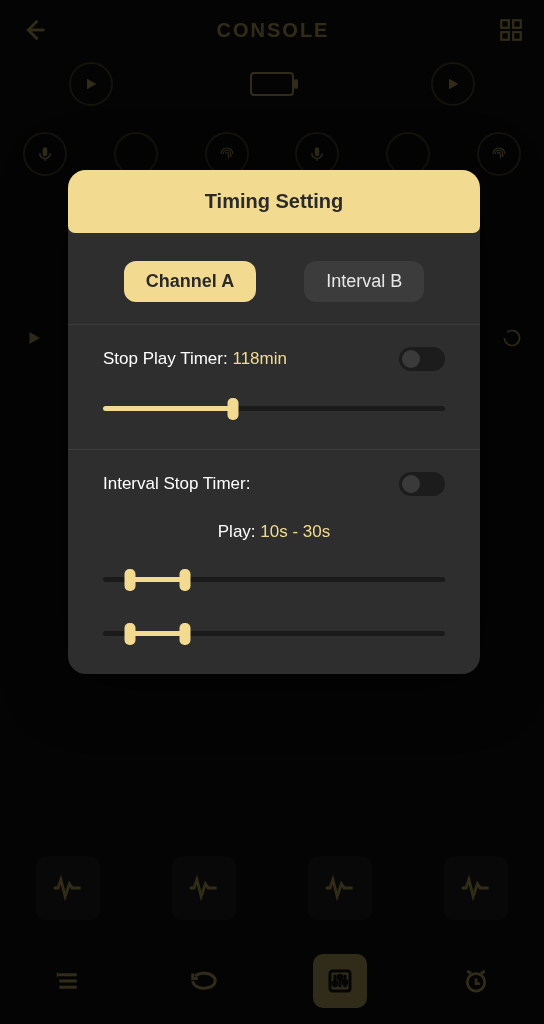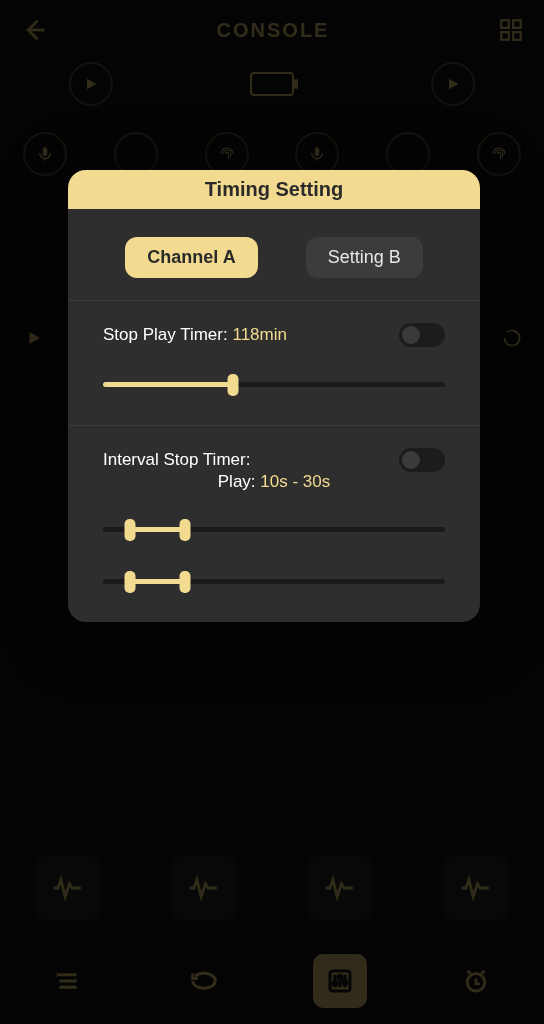--- a/index.html
+++ b/index.html
@@ -22,37 +22,37 @@
   .wave-row { position:absolute; bottom: 104px; left:0; right:0; display:flex; justify-content:space-around; }
   .wave-box { width: 64px; height: 64px; background: #1a1a1a; border-radius: 10px; display:flex;align-items:center;justify-content:center;color:#c0a95e; }
   .navbar { position:absolute; bottom:0; left:0; right:0; height: 86px; display:flex; align-items:center; justify-content:space-around; background:#0c0c0c; }
   .navbar .nav { color:#c0a95e; width:54px; height:54px; display:flex;align-items:center;justify-content:center; border-radius:10px;}
   .navbar .nav.active { background:#c0a95e; color:#111; }
   .nav-time { font-size:11px; font-weight:700; color:#c0a95e; text-align:center; line-height:1; }
 
   
   .overlay { position:absolute; inset:0; background: rgba(0,0,0,0.55); }
   .modal { position:absolute; left:68px; right:64px; top:170px; background:#2e2e2e; border-radius:18px; overflow:hidden; box-shadow: 0 10px 60px rgba(0,0,0,.6); color:#eee; }
-  .modal-header { background:#f2db90; color:#2a2a2a; text-align:center; font-size:20px; font-weight:600; padding:8px 0; }
+  .modal-header { background:#f2db90; color:#2a2a2a; text-align:center; font-size:20px; font-weight:600; padding:20px 0;border-radius:7px; }
   .tab-row { display:flex; justify-content:center; gap:48px; padding:28px 0 22px; }
   .tab { padding:10px 22px; border-radius:12px; font-size:18px; }
   .tab.active { background:#f2db90; color:#2a2a2a; font-weight:600; }
   .tab.inactive { background:#3c3c3c; color:#e6e6e6; }
   .section { padding: 22px 35px 26px; border-top: 1px solid #3c3c3c; text-align: center; }
   .section:first-of-type { border-top:none; padding-top:0; }
   .row { display:flex; align-items:center; justify-content:space-between; }
   .label { font-size:17px; color:#fff; }
   .val { color:#f2db90; }
   .toggle { width:46px; height:24px; background:#1c1c1c; border-radius:14px; position:relative; }
   .toggle .knob { position:absolute; left:3px; top:3px; width:18px; height:18px; background:#3a3a3a; border-radius:50%; }
   .slider { position:relative; height:28px; margin-top:24px; }
   .track { position:absolute; left:0; right:0; top:11px; height:5px; background:#1a1a1a; border-radius:3px; }
   .fill { position:absolute; top:11px; height:5px; background:#f2db90; border-radius:3px; }
   .thumb { position:absolute; top:3px; width:11px; height:22px; background:#f2db90; border-radius:5px; transform:translateX(-50%); }
-  .sub { }
+  .sub { margin-top:26px; }
 
   svg { display:block; }
 </style>
 </head>
 <body>
 
 <div class="bg">
   <div class="topbar">
     <span class="icon-btn">
       <svg width="28" height="28" viewBox="0 0 24 24" fill="none" stroke="currentColor" stroke-width="2.4">
@@ -183,21 +183,21 @@
   </div>
 </div>
 
 <div class="overlay"></div>
 
 <div class="modal">
   <div class="modal-header">Timing Setting</div>
 
   <div class="tab-row">
     <div class="tab active">Channel A</div>
-    <div class="tab inactive">Setting B</div>
+    <div class="tab inactive">Interval B</div>
   </div>
 
   <div class="section">
     <div class="row">
       <div class="label">
         <span>Stop Play Timer: </span><span class="val">118min</span>
       </div>
       <div class="toggle">
           <div class="knob"></div>
         </div>

